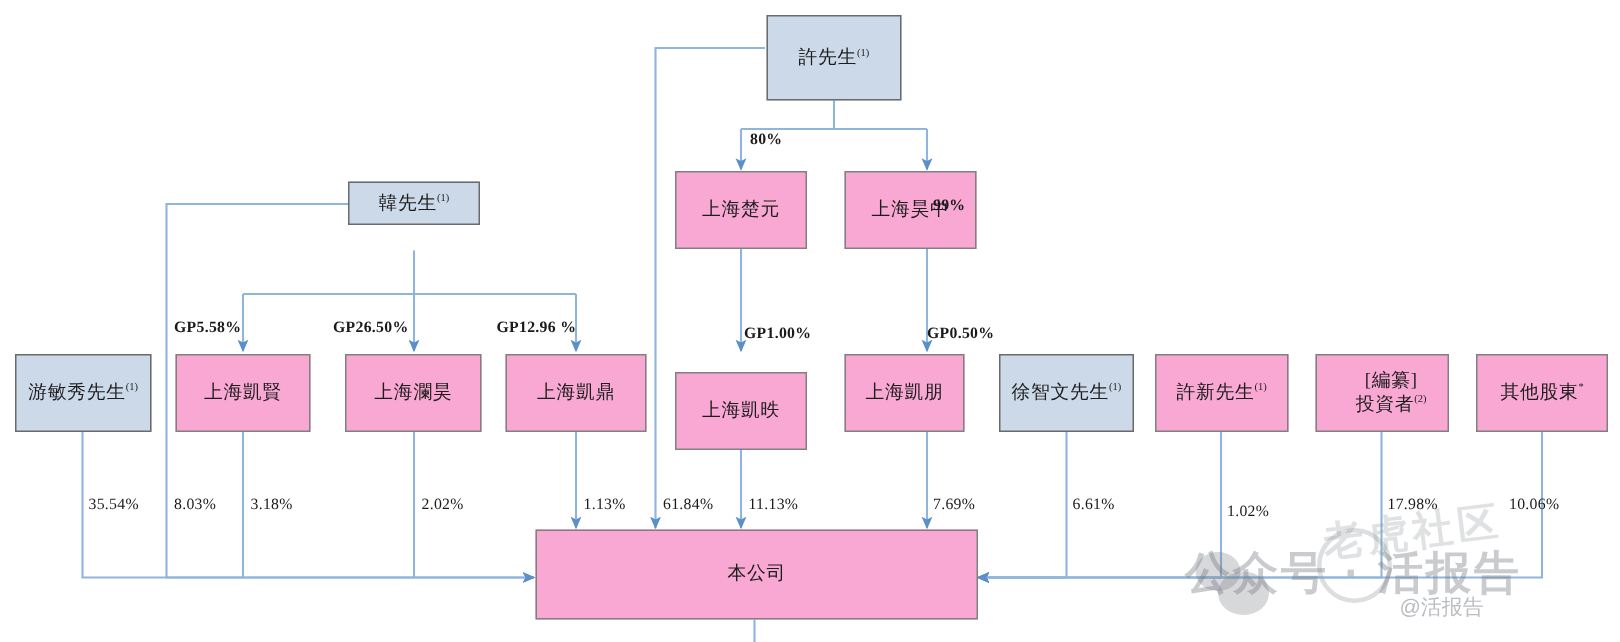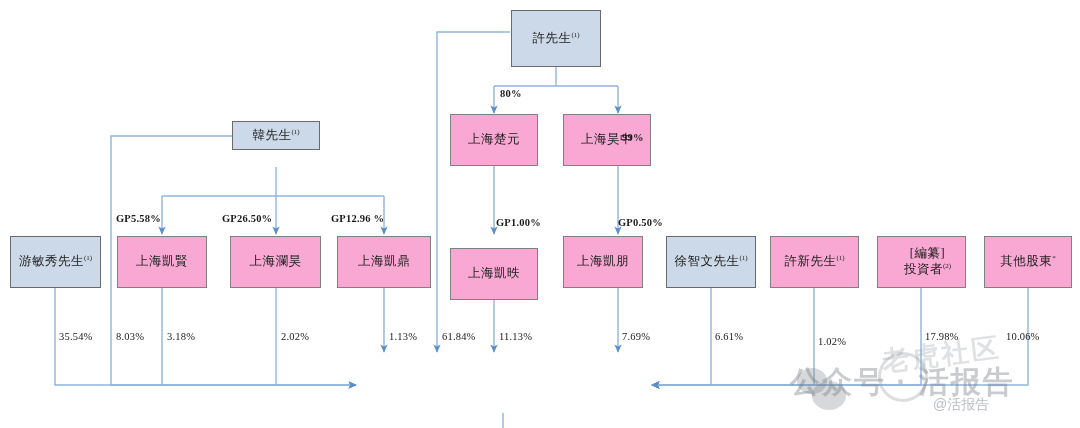--- a/index.html
+++ b/index.html
@@ -185,20 +185,23 @@
     <span class="lbl">
       <span class="two-line">[編纂]</span>
       <span class="two-line"><span>投資者</span><sup>(2)</sup></span>
     </span>
   </div>
 
   <div class="node" style="left:984px;top:236px;width:88px;height:52px;">
     <span class="lbl"><span>其他股東</span><sup>*</sup></span>
   </div>
 
+  <div class="node" style="left:357px;top:353px;width:295px;height:60px;">
+    <span class="lbl">本公司</span>
+  </div>
 
   <div class="elabel" style="left:500px;top:88px;">80%</div>
   <div class="elabel" style="left:622px;top:88px;margin-top:44px;">99%</div>
 
   <div class="elabel" style="left:116px;top:213px;">GP5.58%</div>
   <div class="elabel" style="left:222px;top:213px;">GP26.50%</div>
   <div class="elabel" style="left:331px;top:213px;">GP12.96 %</div>
 
   <div class="elabel" style="left:496px;top:217px;">GP1.00%</div>
   <div class="elabel" style="left:618px;top:217px;">GP0.50%</div>

